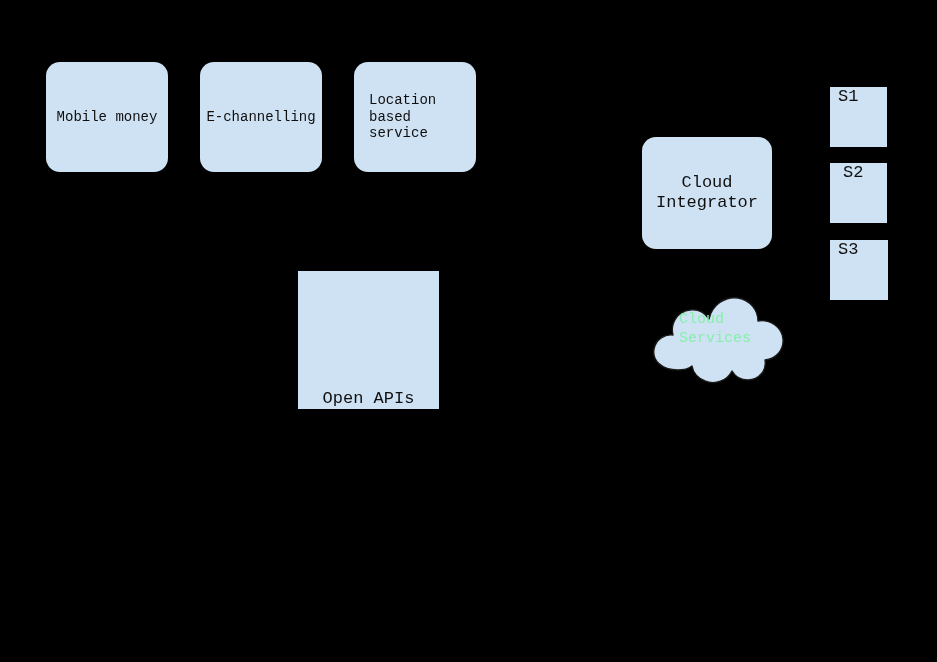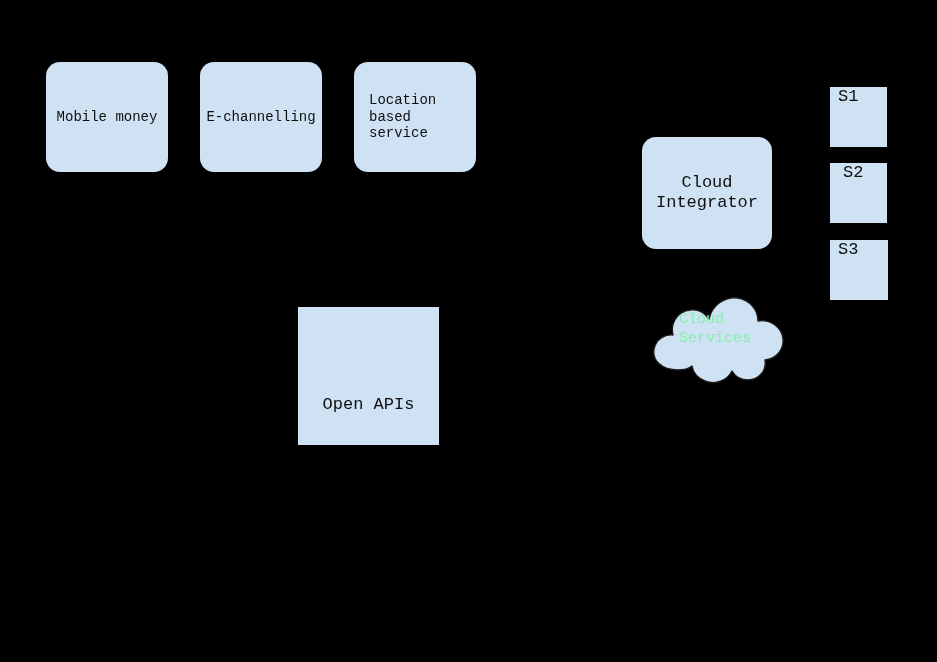--- a/index.html
+++ b/index.html
@@ -47,24 +47,23 @@
     align-items: center;
     justify-content: flex-start;
     padding-left: 15px;
   }
   .svc-left .label {
     font-size: 14px;
     text-align: left;
   }
   
   .openapis {
-    align-items: center;
+    align-items: flex-end;
     justify-content: center;
     padding-top: 58px;
-    margin-top: 36px;
   }
   .openapis .label {
     font-size: 17px;
     text-align: center;
   }
   
   .integrator {
     align-items: center;
     justify-content: center;
   }

